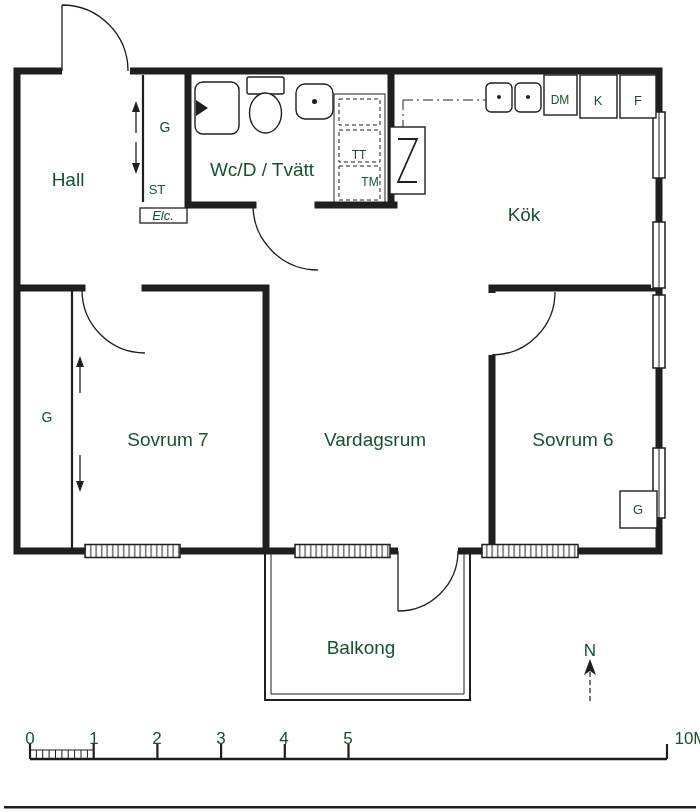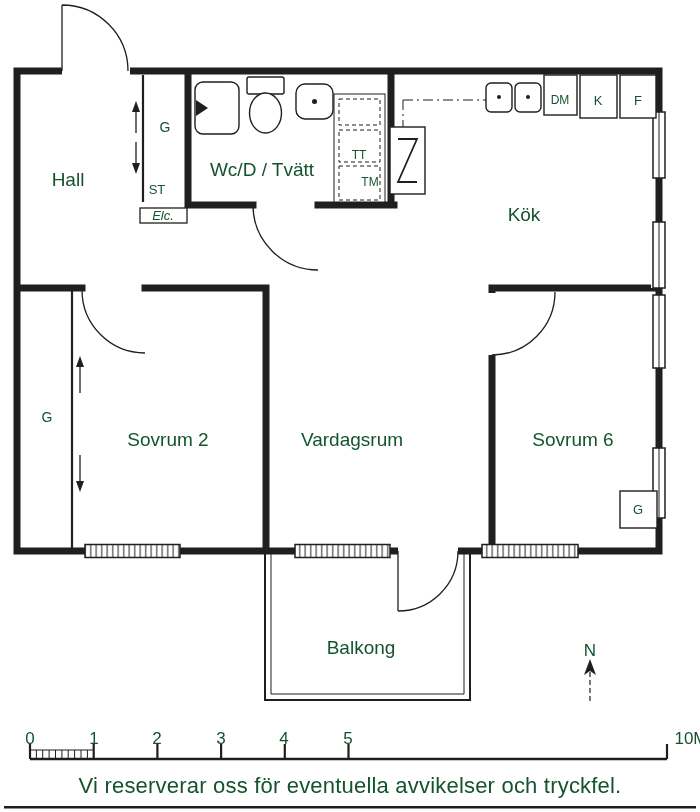--- a/index.html
+++ b/index.html
@@ -135,22 +135,22 @@
                M 61.9 759 V 750 M 68.2 759 V 750 M 74.6 759 V 750 M 81 759 V 750
                M 87.4 759 V 750 M 30 750 H 93.7" stroke="#1f1f1f" stroke-width="1" fill="none"></path>
     </g>
 
     <rect x="4" y="806" width="692" height="2.5" fill="#1f1f1f"></rect>
   </svg>
 
   <div class="lbl s19" style="left:68px;top:180px;">Hall</div>
   <div class="lbl s19" style="left:262px;top:170px;">Wc/D / Tvätt</div>
   <div class="lbl s19" style="left:524px;top:170px;margin-top:45px;">Kök</div>
-  <div class="lbl s19" style="left:168px;top:440px;">Sovrum 2</div>
-  <div class="lbl s19" style="left:352px;top:440px;">Vardagsrum</div>
+  <div class="lbl s19" style="left:168px;top:440px;">Sovrum 7</div>
+  <div class="lbl s19" style="left:375px;top:440px;">Vardagsrum</div>
   <div class="lbl s19" style="left:573px;top:440px;">Sovrum 6</div>
   <div class="lbl s19" style="left:361px;top:632px;margin-top:16px;">Balkong</div>
 
   <div class="lbl s14" style="left:165px;top:127px;">G</div>
   <div class="lbl s13" style="left:157px;top:189px;">ST</div>
   <div class="lbl s11" style="left:163px;top:215px;">Elc.</div>
   <div class="lbl s12" style="left:359px;top:155px;">TT</div>
   <div class="lbl s12" style="left:370px;top:182px;">TM</div>
   <div class="lbl s12" style="left:560px;top:100px;">DM</div>
   <div class="lbl s13" style="left:598px;top:100px;">K</div>
@@ -161,15 +161,14 @@
   <div class="lbl s17" style="left:590px;top:651px;">N</div>
 
   <div class="lbl s17" style="left:30px;top:739px;">0</div>
   <div class="lbl s17" style="left:94px;top:739px;">1</div>
   <div class="lbl s17" style="left:157px;top:739px;">2</div>
   <div class="lbl s17" style="left:221px;top:739px;">3</div>
   <div class="lbl s17" style="left:284px;top:739px;">4</div>
   <div class="lbl s17" style="left:348px;top:739px;">5</div>
   <div class="lbl s17" style="left:659px;top:739px;margin-left:32px;">10M</div>
 
-  <div class="lbl s22" style="left:350px;top:786px;">Vi reserverar oss för eventuella avvikelser och tryckfel.</div>
 
 </div>
 
 </body></html>

